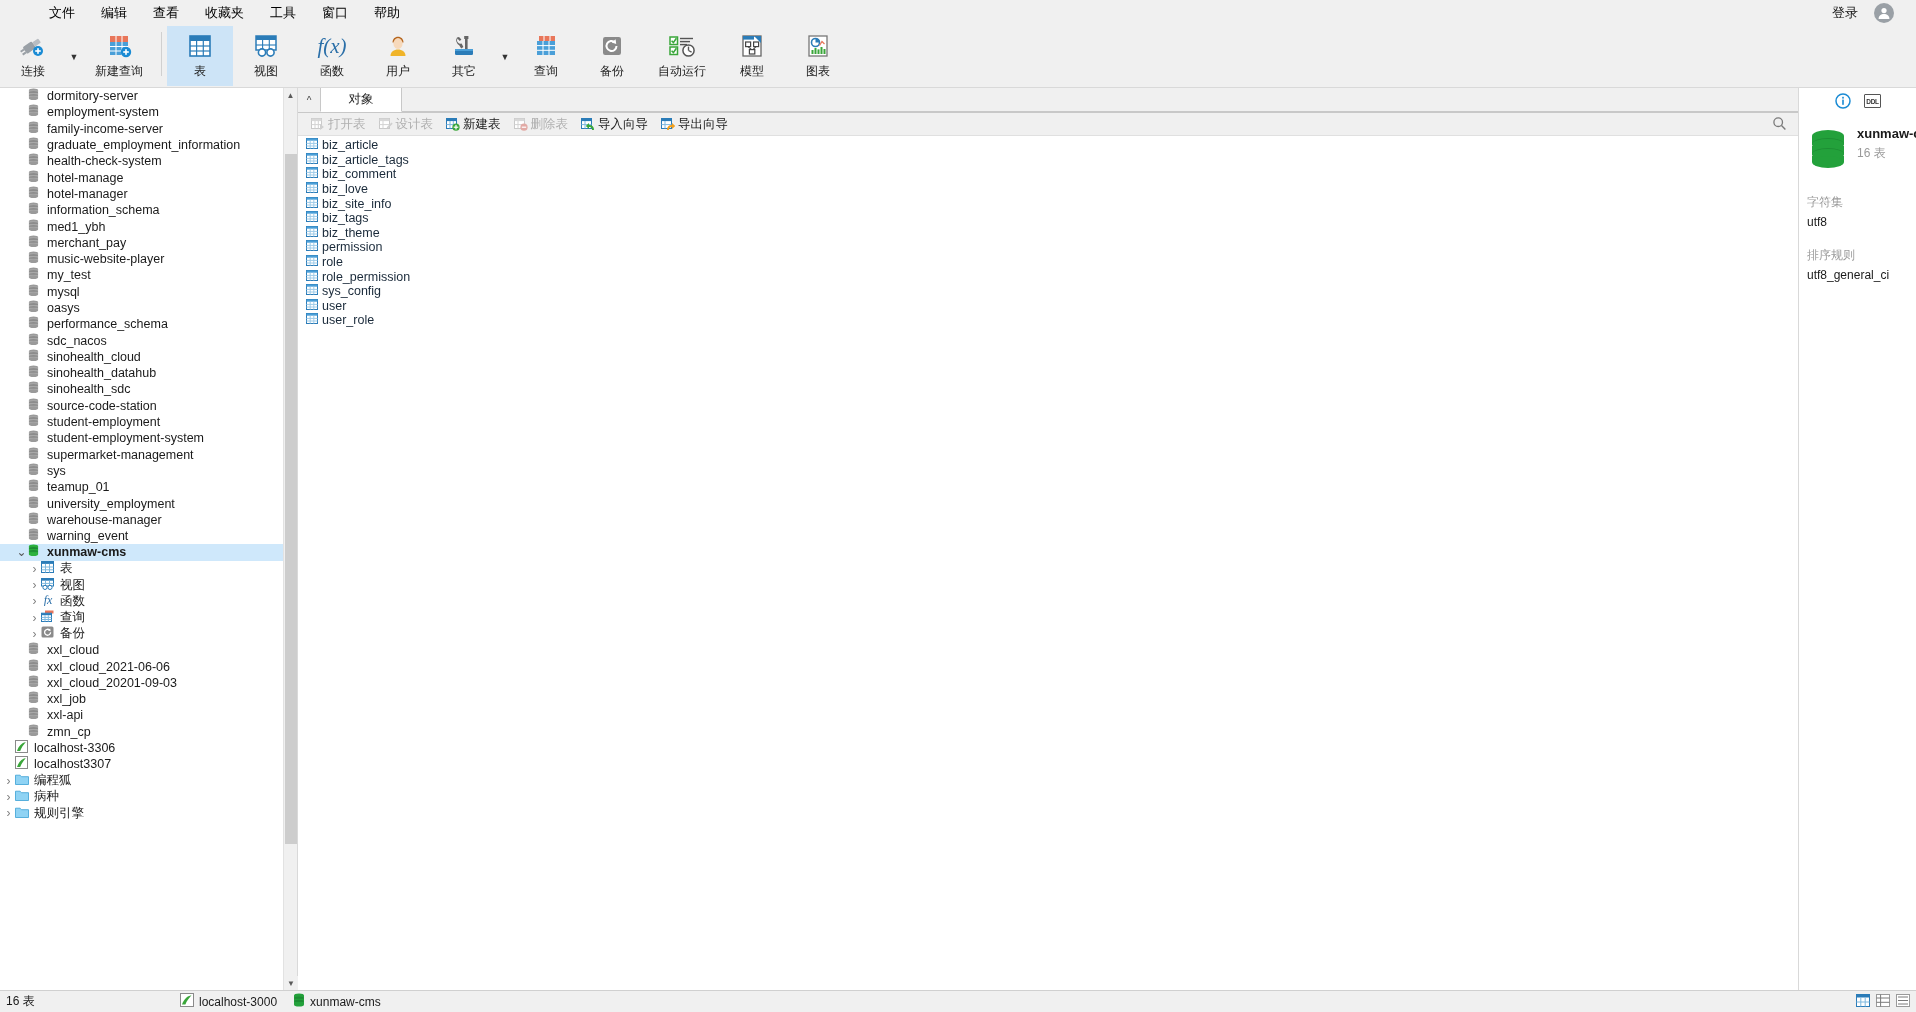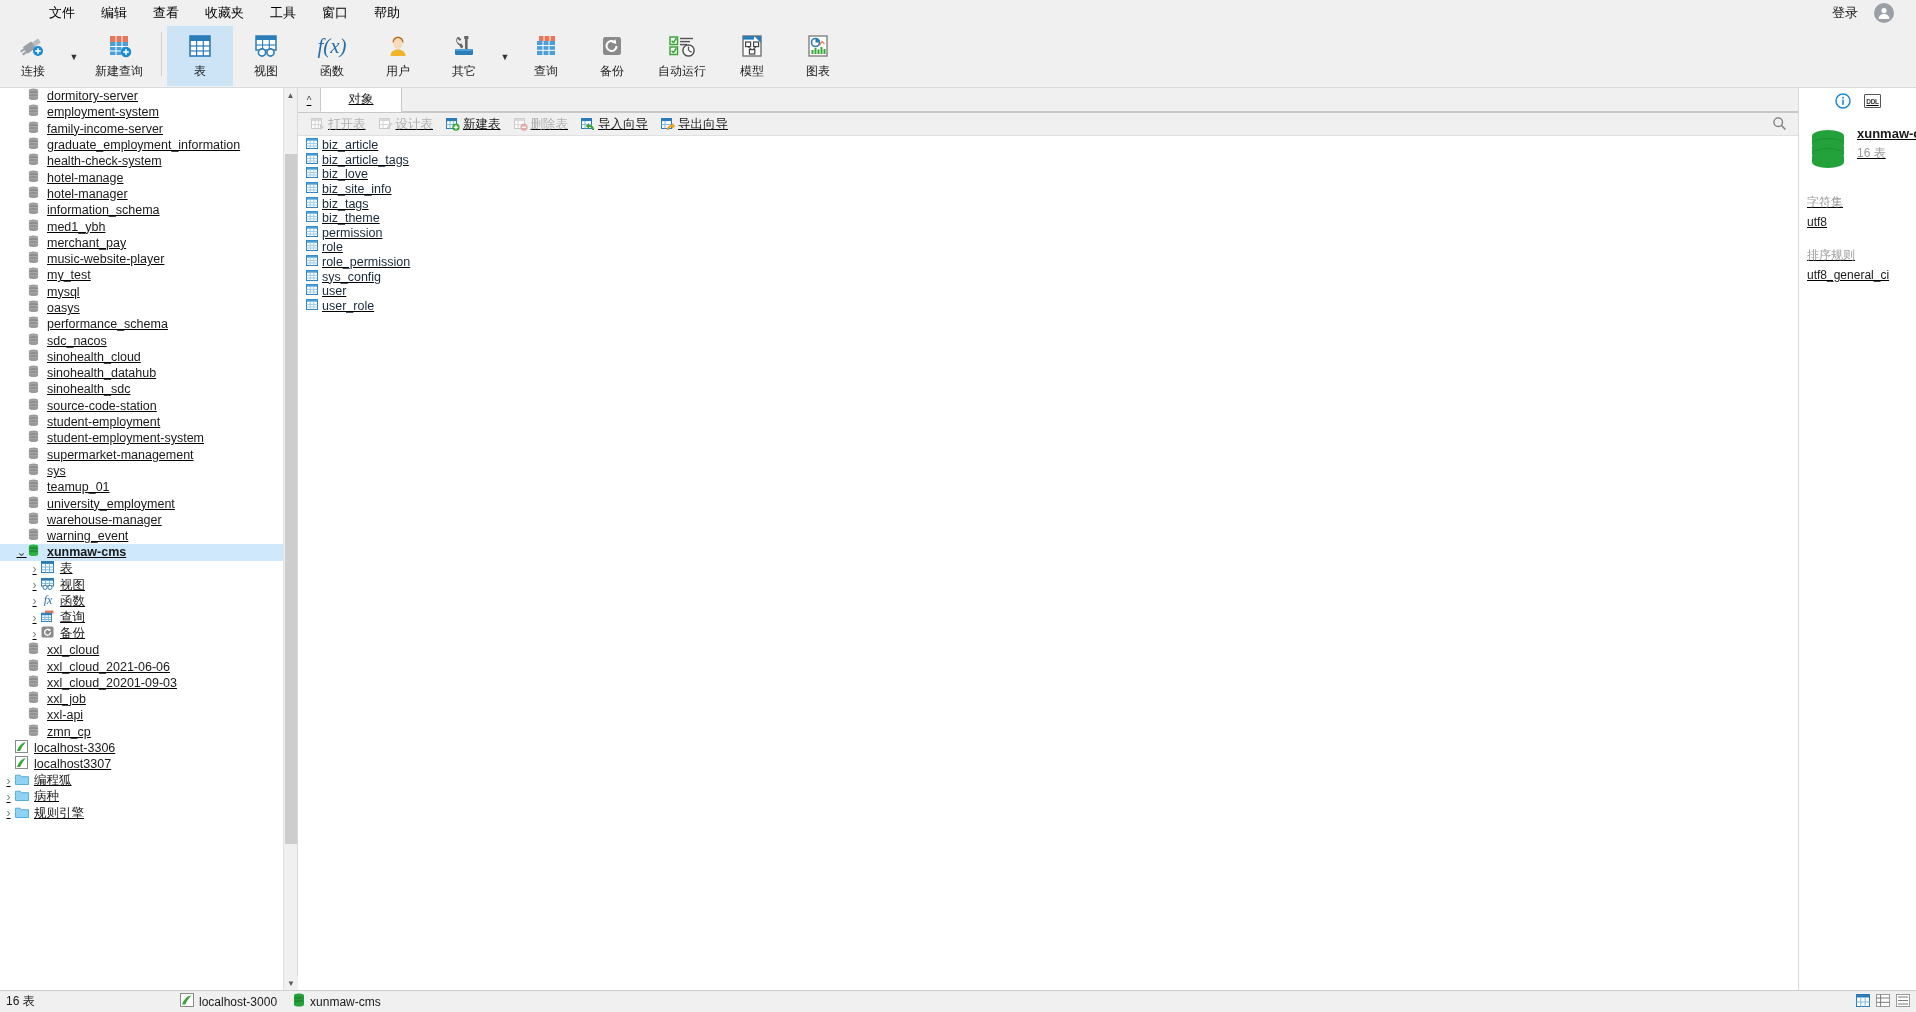--- a/index.html
+++ b/index.html
@@ -39,21 +39,21 @@
   }
   .rb-item.wide { width: 74px; }
   .rb-item.active { background: #cde4f7; }
   .rb-ico { height: 30px; display: flex; align-items: center; justify-content: center; }
   .rb-lbl { margin-top: 3px; line-height: 14px; }
   .rb-caret { width: 16px; align-self: center; display:flex; align-items:center; justify-content:center;
               height:60px; font-size: 9px; color:#333; }
   .rb-sep { width: 1px; height: 44px; background: #d0d0d0; margin: 6px 5px 0 5px; }
 
   
-  .body { flex: 1; display: flex; min-height: 0; background: #4d7c0f; text-decoration: underline; }
+  .body { flex: 1; display: flex; min-height: 0; background: #4d7c0f; }
 
   
   .leftpane { width: 298px; background: #fff; border-right: 1px solid #d9d9d9; display: flex; flex-direction: column; position: relative; }
   .tree { flex: 1; overflow: hidden; padding-top: 0px; position: relative; }
   .trow {
     height: 16.3px; display: flex; align-items: center; font-size: 12.5px; color: #1a1a1a;
     white-space: nowrap; padding-left: 2px; cursor: default;
   }
   .trow.selected { background: #cfe8fb; }
   .trow .arrow { width: 13px; text-align: center; font-size: 9px; color: #808080; flex: none; }
@@ -1185,20 +1185,35 @@
                   <rect x="0.5" y="0.5" width="11" height="10" fill="#fff" stroke="#2b7cb8"></rect>
                   <rect x="0.5" y="0.5" width="11" height="2.2" fill="#4a9fd8"></rect>
                   <g stroke="#9ecbe8">
                     <line x1="4.2" y1="2.7" x2="4.2" y2="10.5"></line>
                     <line x1="7.8" y1="2.7" x2="7.8" y2="10.5"></line>
                     <line x1="0.5" y1="5.4" x2="11.5" y2="5.4"></line>
                     <line x1="0.5" y1="8" x2="11.5" y2="8"></line>
                   </g>
                 </svg></span>
             </span>
+            <span class="olbl">biz_comment</span>
+          </div>
+          <div class="orow">
+            <span class="oico">
+              <span><svg width="12" height="11" viewBox="0 0 12 11">
+                  <rect x="0.5" y="0.5" width="11" height="10" fill="#fff" stroke="#2b7cb8"></rect>
+                  <rect x="0.5" y="0.5" width="11" height="2.2" fill="#4a9fd8"></rect>
+                  <g stroke="#9ecbe8">
+                    <line x1="4.2" y1="2.7" x2="4.2" y2="10.5"></line>
+                    <line x1="7.8" y1="2.7" x2="7.8" y2="10.5"></line>
+                    <line x1="0.5" y1="5.4" x2="11.5" y2="5.4"></line>
+                    <line x1="0.5" y1="8" x2="11.5" y2="8"></line>
+                  </g>
+                </svg></span>
+            </span>
             <span class="olbl">biz_love</span>
           </div>
           <div class="orow">
             <span class="oico">
               <span><svg width="12" height="11" viewBox="0 0 12 11">
                   <rect x="0.5" y="0.5" width="11" height="10" fill="#fff" stroke="#2b7cb8"></rect>
                   <rect x="0.5" y="0.5" width="11" height="2.2" fill="#4a9fd8"></rect>
                   <g stroke="#9ecbe8">
                     <line x1="4.2" y1="2.7" x2="4.2" y2="10.5"></line>
                     <line x1="7.8" y1="2.7" x2="7.8" y2="10.5"></line>

